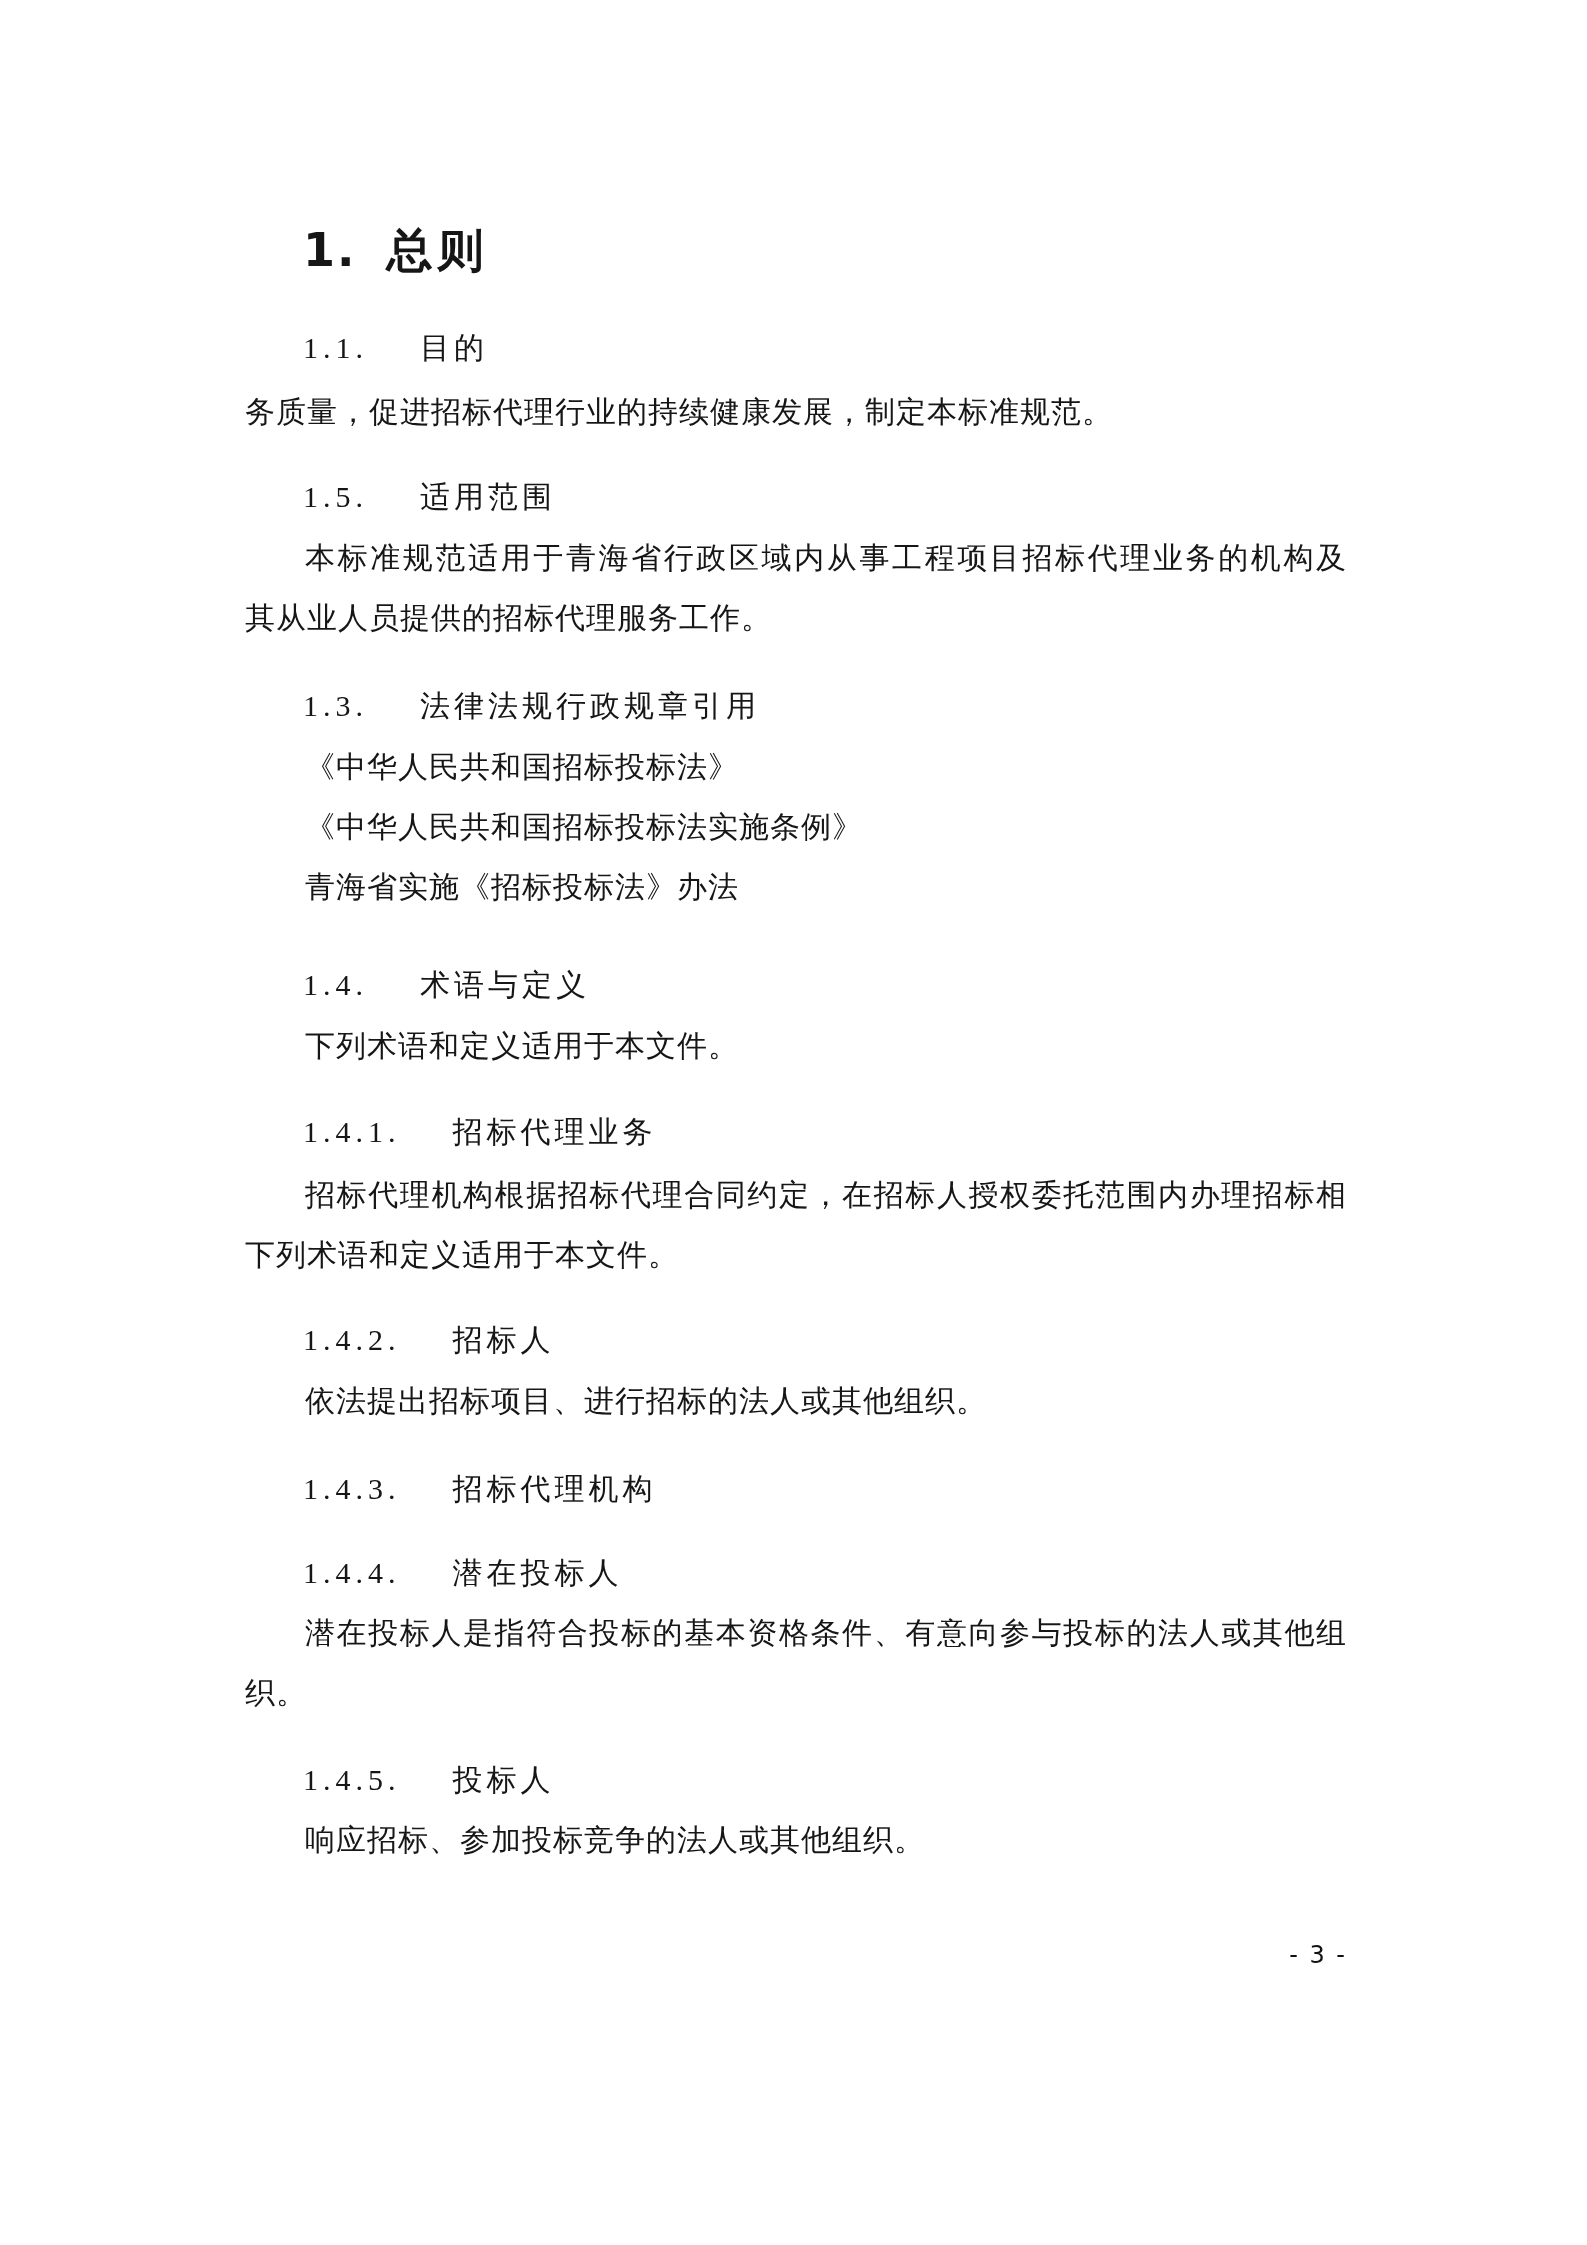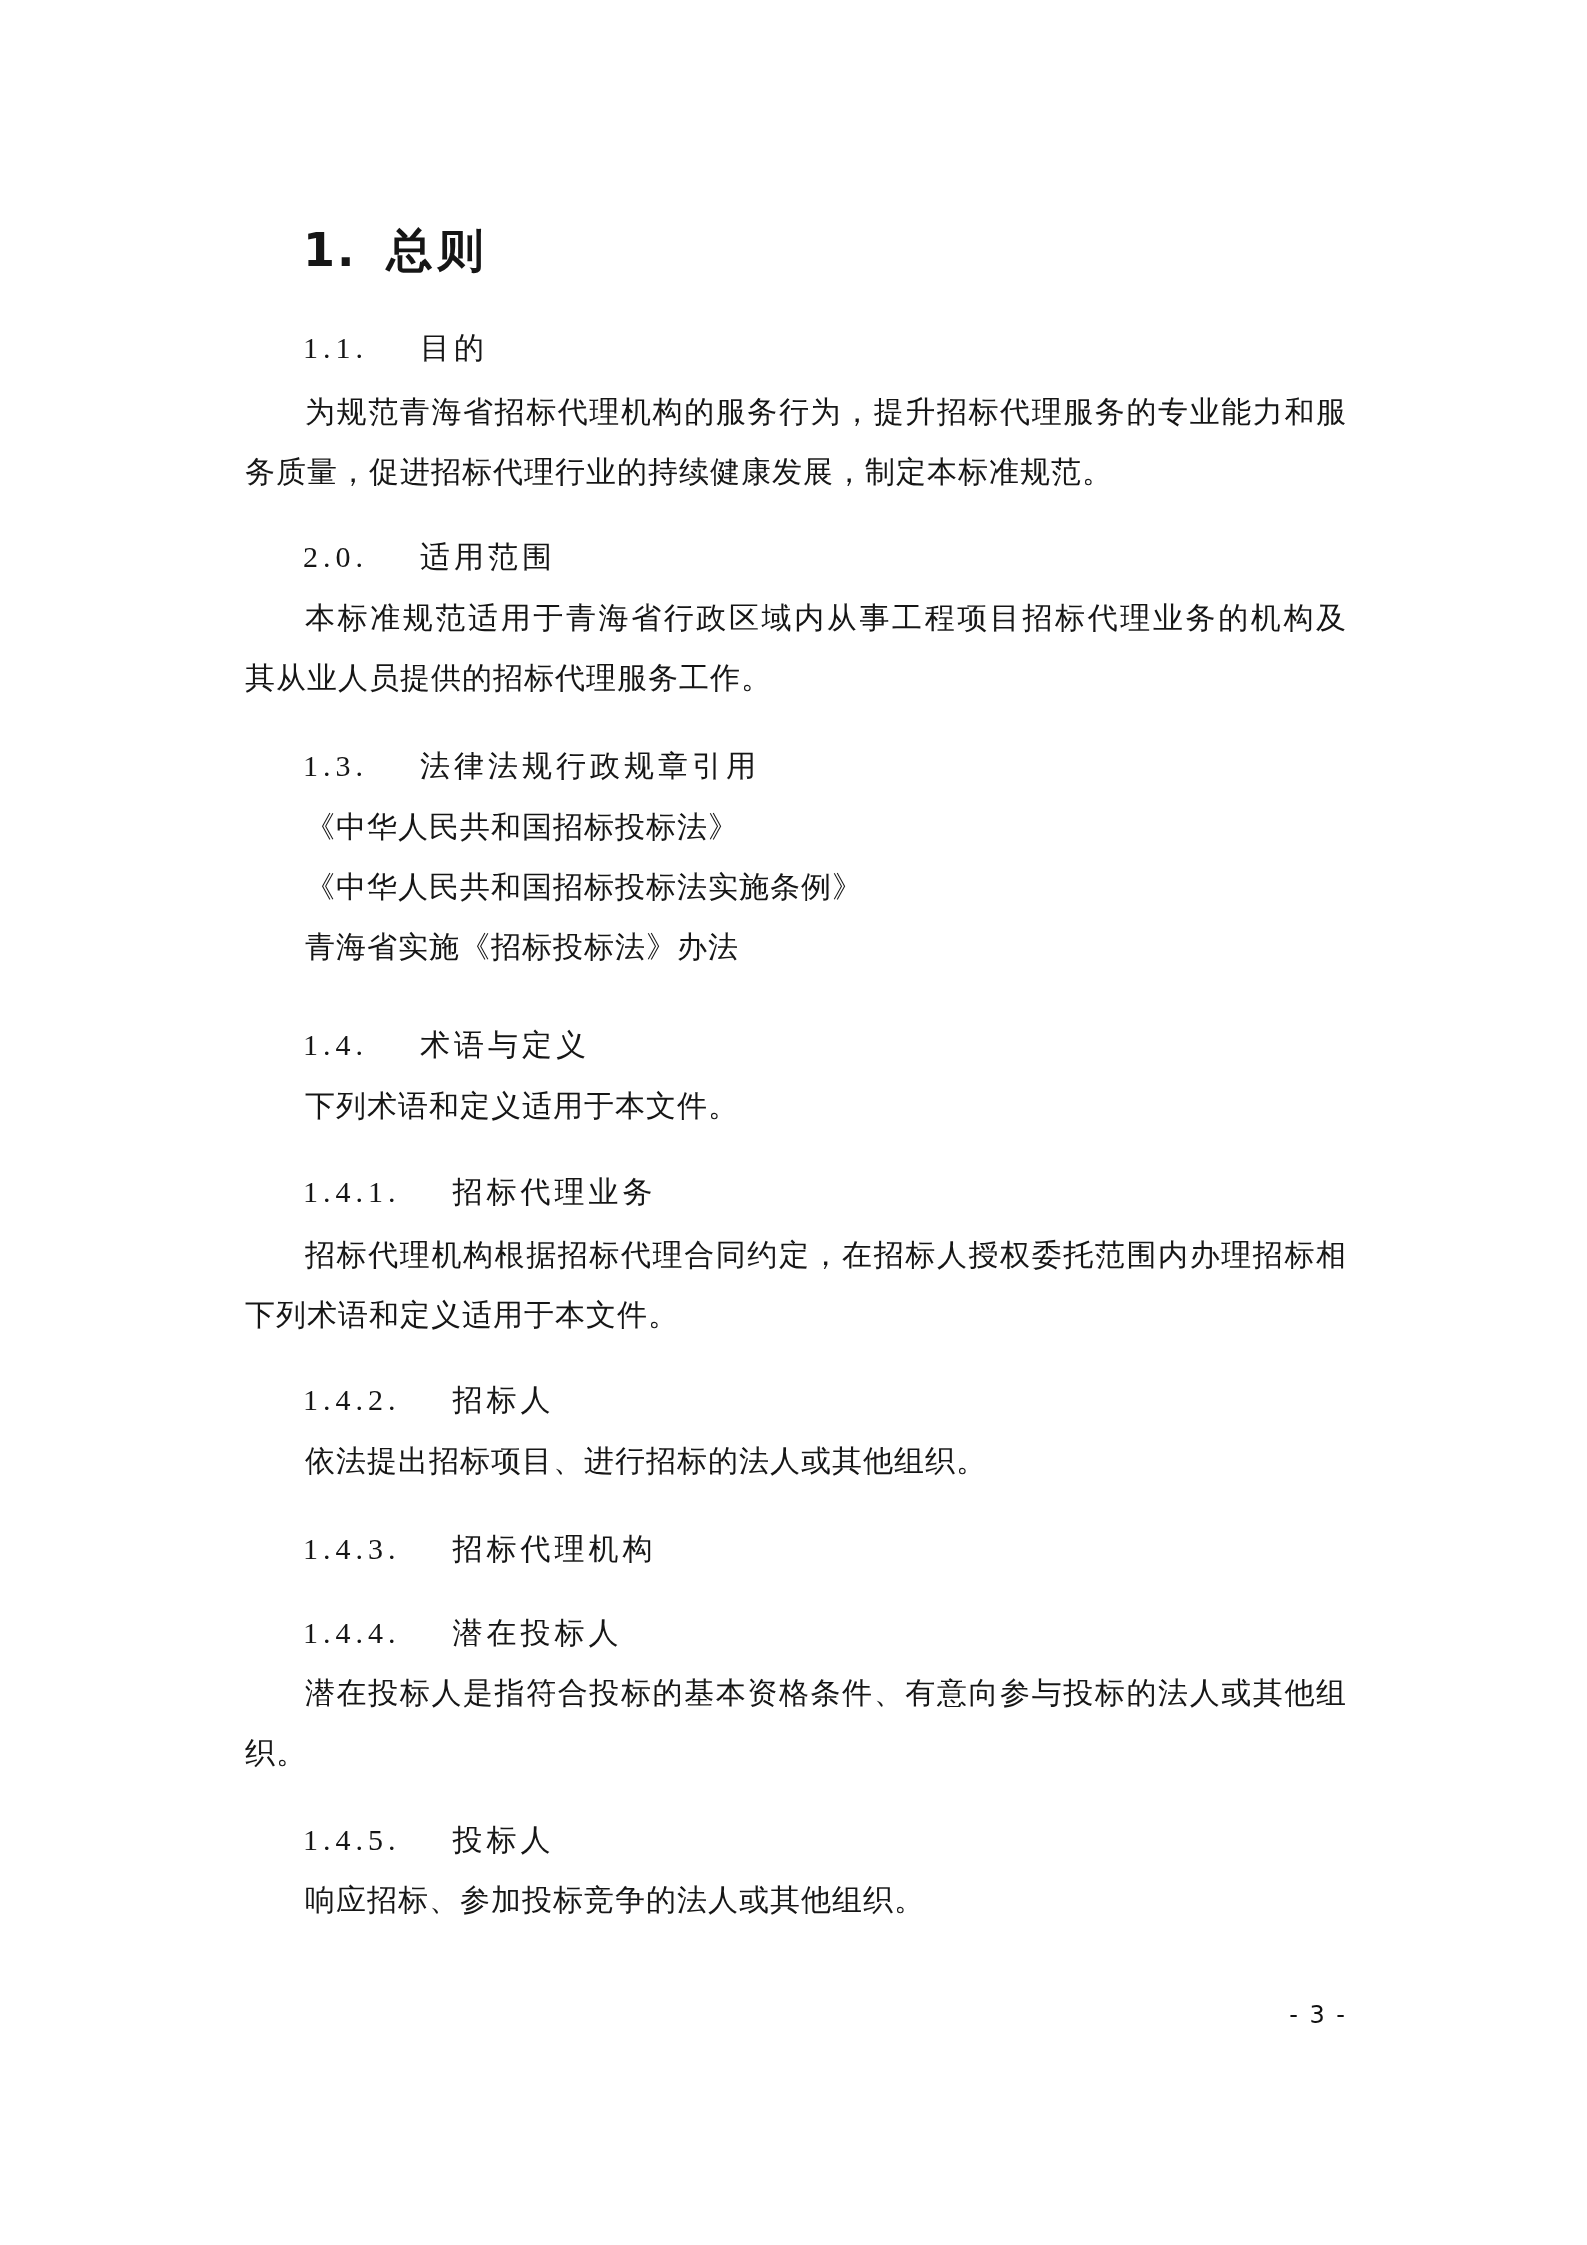--- a/index.html
+++ b/index.html
@@ -75,26 +75,25 @@
 <div class="page">
 
   <div class="h1">
     <span class="h1num">1.</span><span class="h1title">总则</span>
   </div>
 
   <div class="h2 mt37">
     <span class="num">1.1.</span><span class="stitle">目的</span>
   </div>
   <div class="para mt4">
-    <span class="line indent full">为规范青海省招标代理机构的服务行为，提升招标代理服务的专业能力和服</span>
     <span class="line">务质量，促进招标代理行业的持续健康发展，制定本标准规范。</span>
   </div>
 
   <div class="h2 mt25">
-    <span class="num">2.0.</span><span class="stitle">适用范围</span>
+    <span class="num">1.5.</span><span class="stitle">适用范围</span>
   </div>
   <div class="para mt1">
     <span class="line indent full">本标准规范适用于青海省行政区域内从事工程项目招标代理业务的机构及</span>
     <span class="line">其从业人员提供的招标代理服务工作。</span>
   </div>
 
   <div class="h2 mt28">
     <span class="num">1.3.</span><span class="stitle">法律法规行政规章引用</span>
   </div>
   <div class="para mt1">

